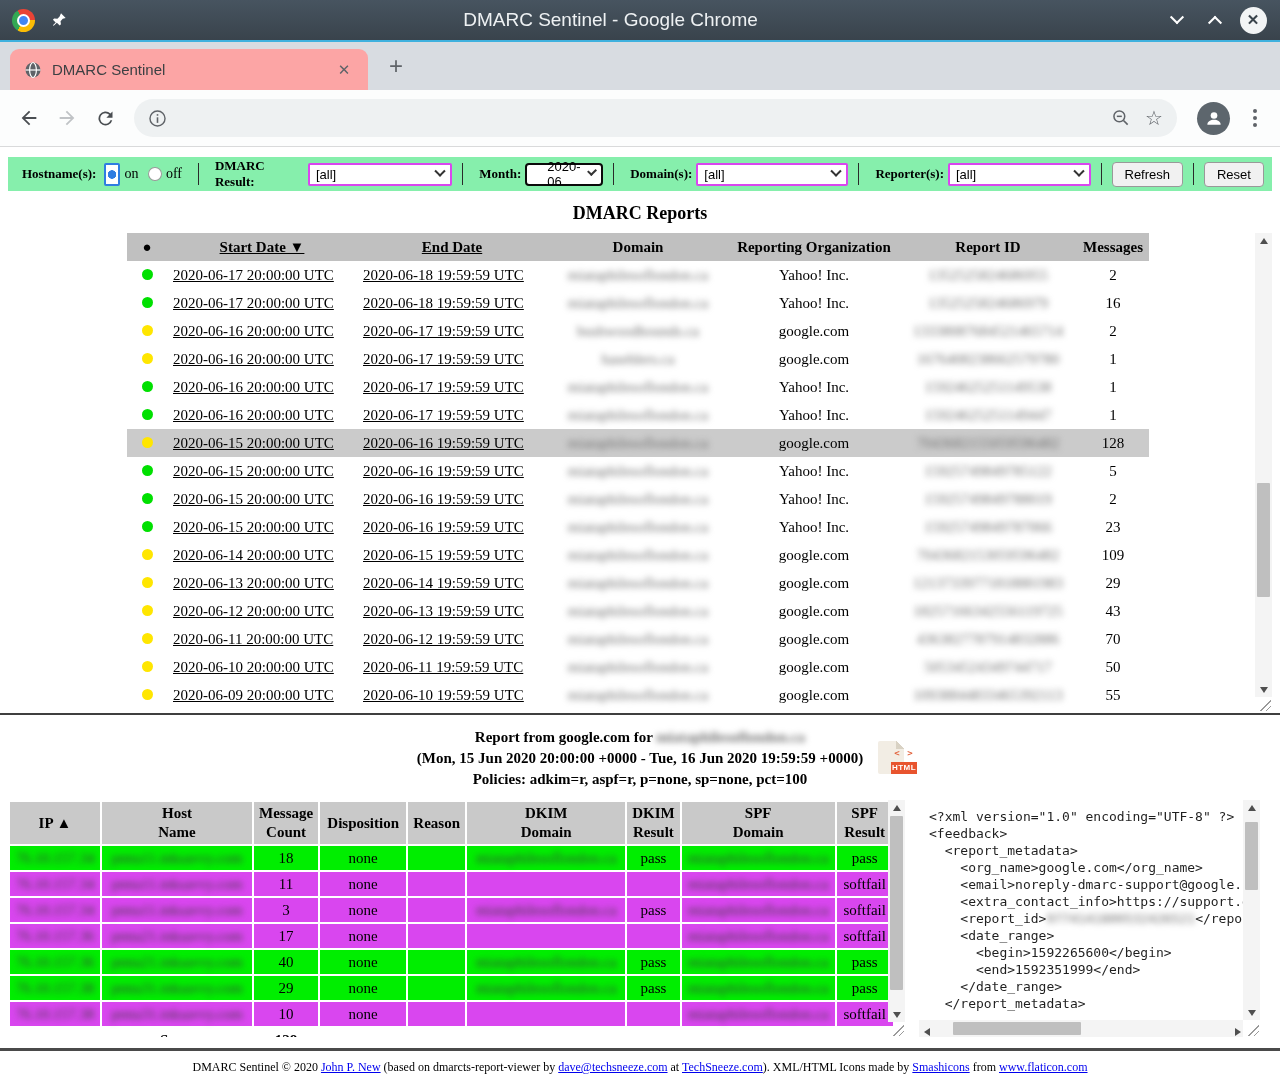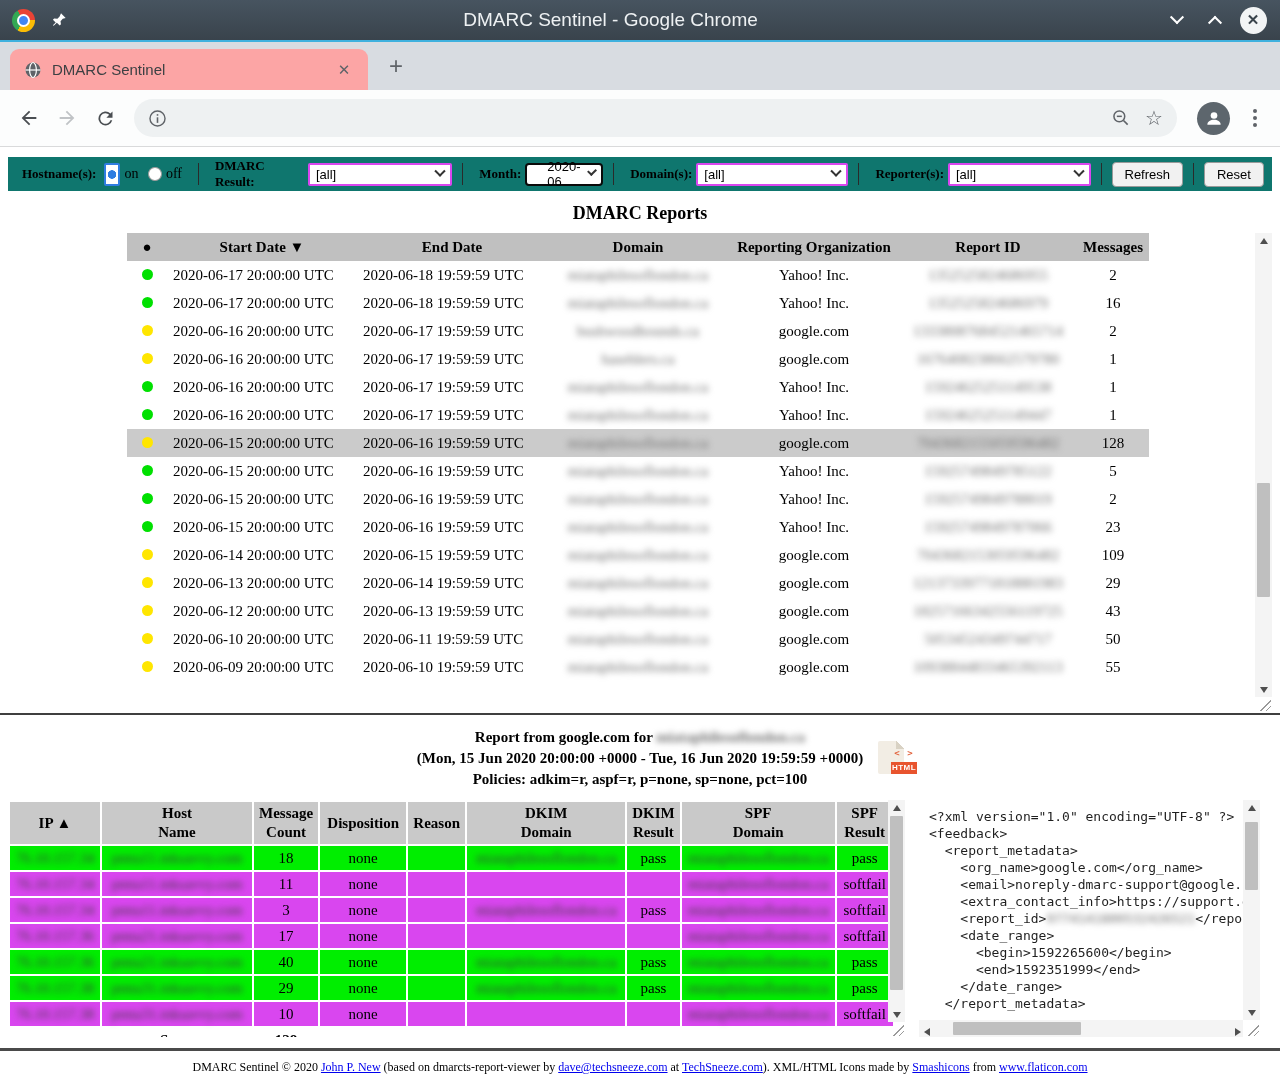--- a/index.html
+++ b/index.html
@@ -42,21 +42,21 @@
   .omni-icon { margin-left:14px; display:flex; align-items:center; }
   .star { font-size:20px; color:#5f6368; }
   .avatar { width:33px; height:33px; border-radius:50%; background:#5d666d; margin:0 10px;
             display:flex; align-items:center; justify-content:center; }
   .menu-dots { width:30px; display:flex; flex-direction:column; align-items:center; gap:3px; }
   .menu-dots i { width:4px; height:4px; border-radius:50%; background:#5f6368; }
 
   
   .page { font-family:"Liberation Serif","DejaVu Serif",serif; color:#000; }
 
-  .filterbar { margin:10px 8px 0; background:#0f766e; height:34px; display:flex;
+  .filterbar { margin:10px 8px 0; background:#86efac; height:34px; display:flex;
                align-items:center; padding:0 8px; font-weight:bold; font-size:13px; }
   .filterbar .lbl { margin:0 4px 0 6px; }
   .vsep { width:1px; height:22px; background:#2a2a2a; margin:0 10px; }
   .radio { width:14px; height:14px; border-radius:50%; background:#fff;
            border:1px solid #9a9a9a; display:inline-block; vertical-align:-3px; margin:0 4px; }
   .radio.sel { border:2px solid #2f7de1; background:radial-gradient(circle,#2f7de1 0 4px,#fff 4.5px); }
   .rlabel { font-weight:normal; font-family:"Liberation Serif",serif; font-size:14px; margin-right:6px; }
   .sel { background:#fff; border:2px solid #d946ef; border-radius:2px; height:23px;
          display:inline-flex; align-items:center; justify-content:space-between;
          padding:0 6px; font:13px "Liberation Sans",sans-serif; }
@@ -66,21 +66,21 @@
   .pbtn { font:13px "Liberation Sans",sans-serif; background:#f1f1f1; border:1px solid #999;
           border-radius:4px; padding:4px 12px; }
 
   .reports-title { text-align:center; font-size:18px; font-weight:bold; margin:12px 0 9px; }
 
   .reports-wrap { position:relative; margin:0 8px; height:478px; overflow:hidden; }
   .reports-table { border-collapse:collapse; margin-left:119px; }
   .reports-table th { background:#c0c0c0; font-size:15px; height:28px; padding:0 6px; }
   .reports-table td { font-size:15px; height:28px; padding:0 6px; }
   .c-dot { width:40px; text-align:center; }
-  .c-date { width:190px; }
+  .c-date { width:190px;text-decoration:underline; }
   .c-dom { width:182px; text-align:center; }
   .c-org { width:170px; text-align:center; }
   .c-id  { width:178px; text-align:center; }
   .c-msg { width:56px; text-align:center; }
   .dot { display:inline-block; width:11px; height:11px; border-radius:50%; }
   tr.selected td { background:#cbcbcb; }
   .rx { filter:blur(3px); color:#6e6e6e; }
   .rx2 { filter:blur(3px); color:#3a3a3a; }
 
   
@@ -384,20 +384,29 @@
             <td class="c-dot"><span class="dot" style="background: rgb(255, 230, 0);"></span></td>
             <td class="c-date">2020-06-12 20:00:00 UTC</td>
             <td class="c-date">2020-06-13 19:59:59 UTC</td>
             <td class="c-dom"><span class="rx">miataphilesoflondon.ca</span></td>
             <td class="c-org">google.com</td>
             <td class="c-id"><span class="rx">18257166342556119725</span></td>
             <td class="c-msg">43</td>
           </tr>
           <tr>
             <td class="c-dot"><span class="dot" style="background: rgb(255, 230, 0);"></span></td>
+            <td class="c-date">2020-06-11 20:00:00 UTC</td>
+            <td class="c-date">2020-06-12 19:59:59 UTC</td>
+            <td class="c-dom"><span class="rx">miataphilesoflondon.ca</span></td>
+            <td class="c-org">google.com</td>
+            <td class="c-id"><span class="rx">4363827787914832886</span></td>
+            <td class="c-msg">70</td>
+          </tr>
+          <tr>
+            <td class="c-dot"><span class="dot" style="background: rgb(255, 230, 0);"></span></td>
             <td class="c-date">2020-06-10 20:00:00 UTC</td>
             <td class="c-date">2020-06-11 19:59:59 UTC</td>
             <td class="c-dom"><span class="rx">miataphilesoflondon.ca</span></td>
             <td class="c-org">google.com</td>
             <td class="c-id"><span class="rx">50534524349744717</span></td>
             <td class="c-msg">50</td>
           </tr>
           <tr>
             <td class="c-dot"><span class="dot" style="background: rgb(255, 230, 0);"></span></td>
             <td class="c-date">2020-06-09 20:00:00 UTC</td>

